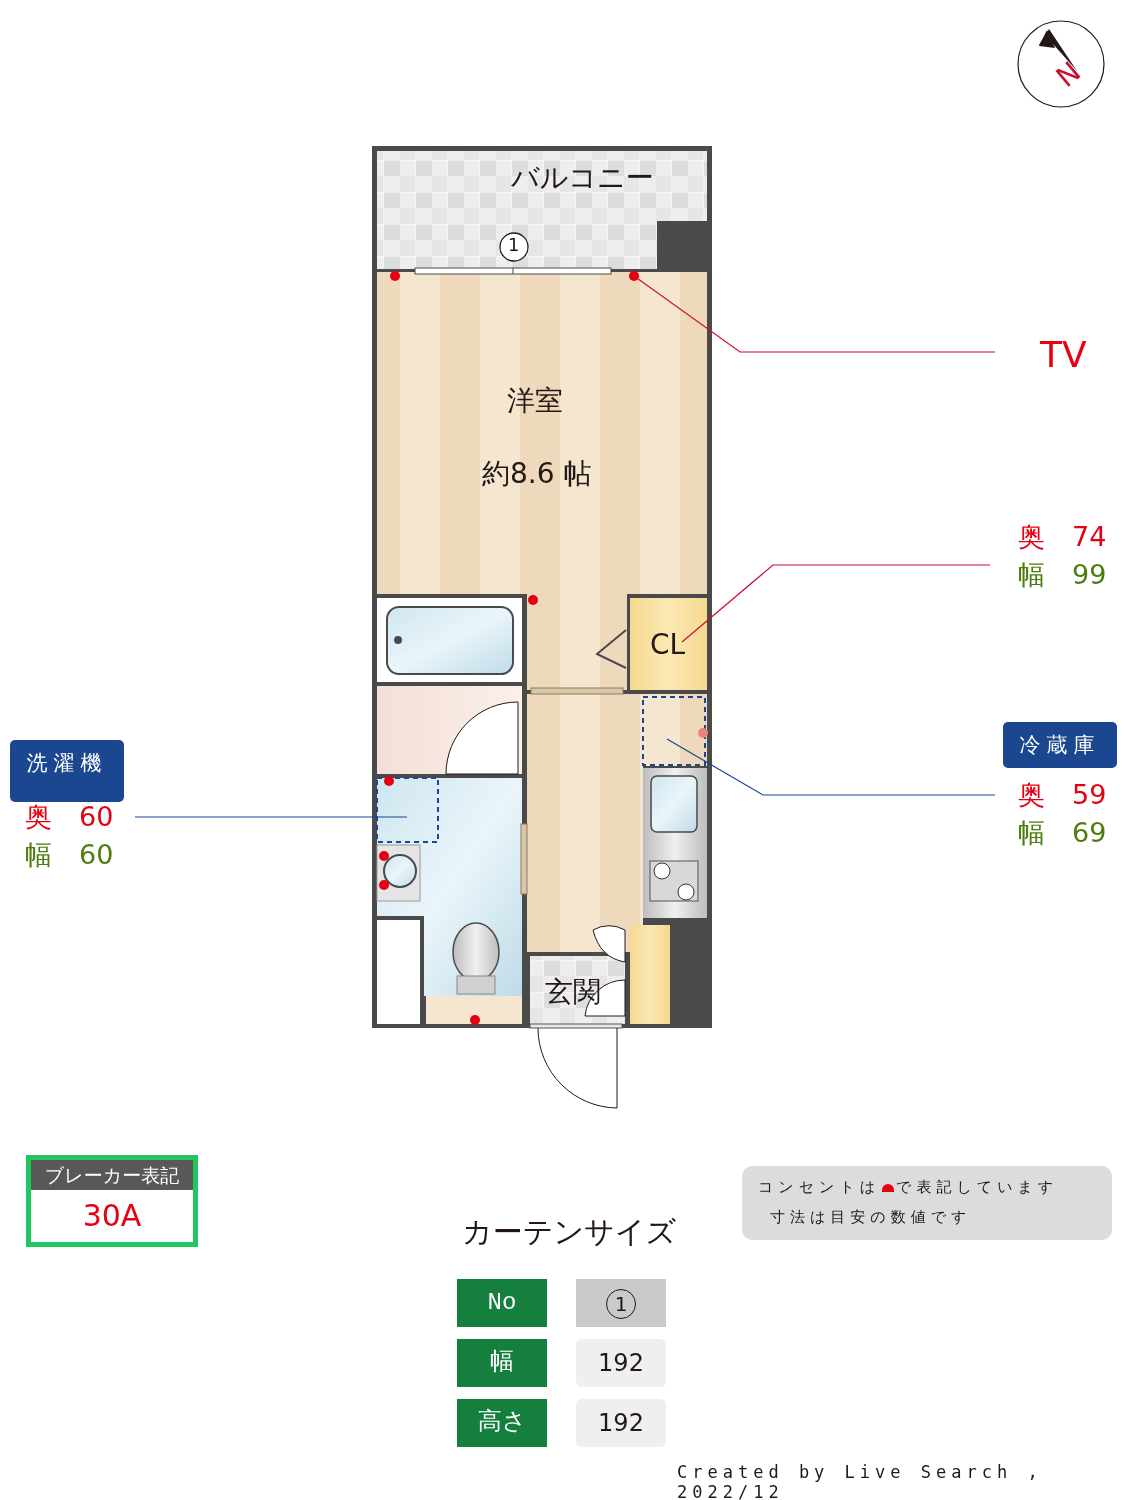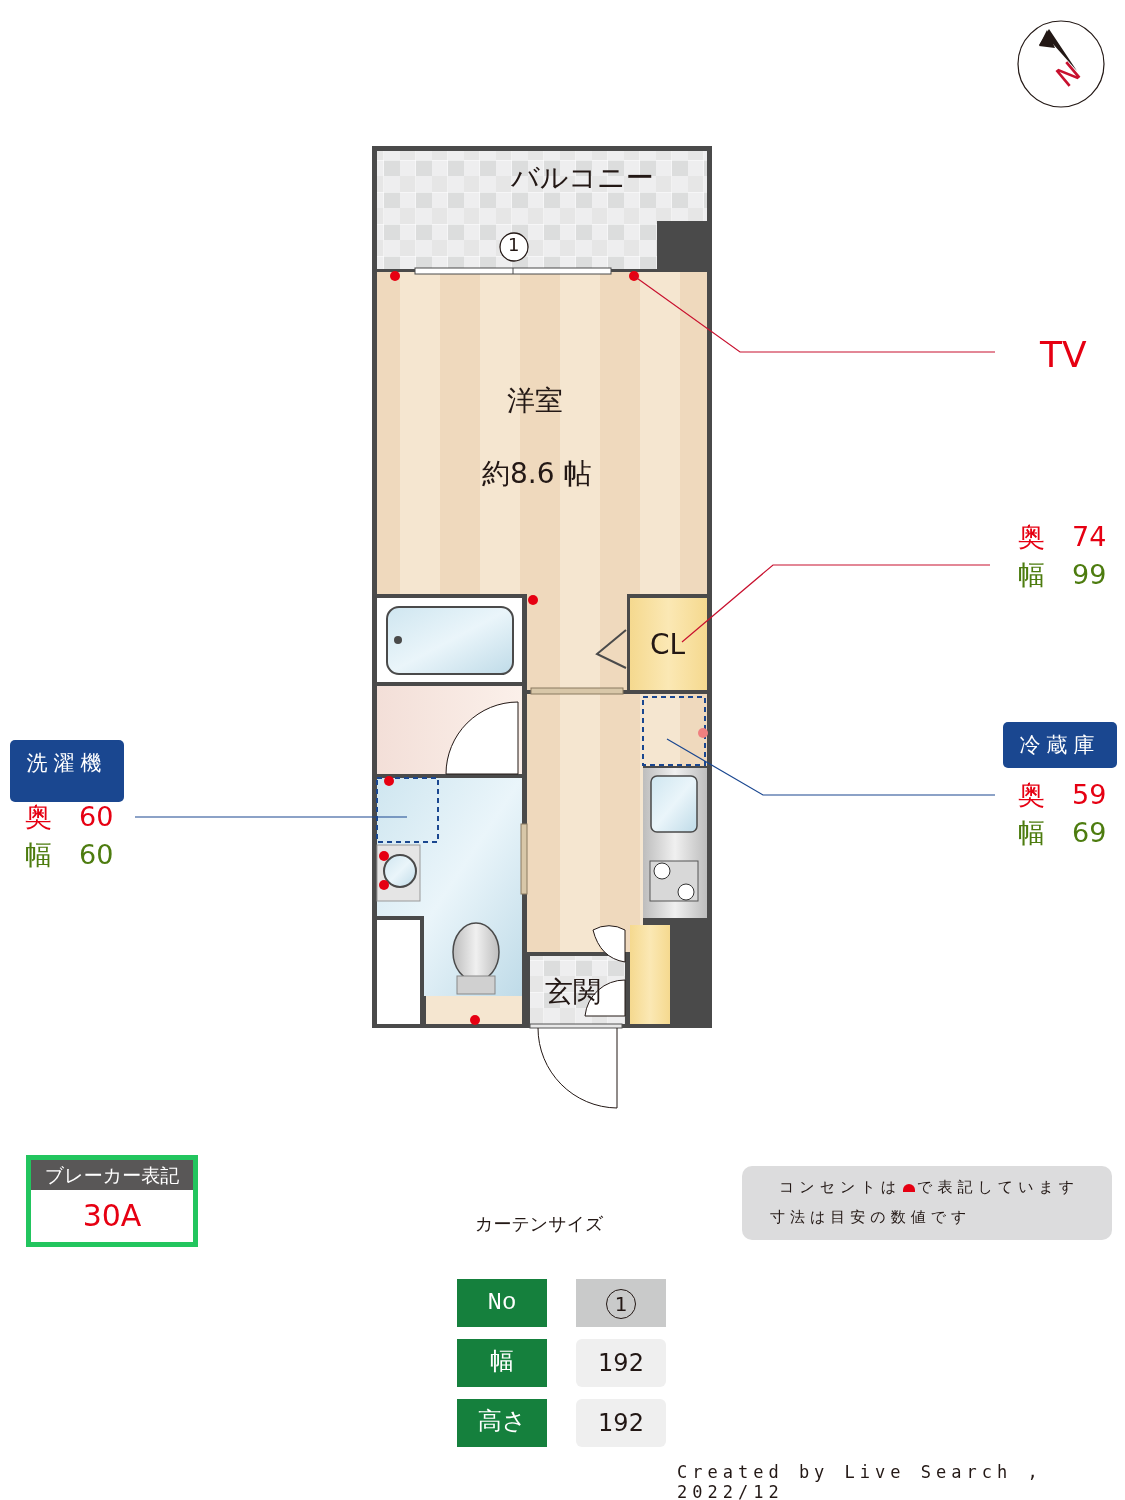--- a/index.html
+++ b/index.html
@@ -11,24 +11,24 @@
   .red{color:#e60012;}
   .blue{color:#4d7c0f;}
   .tag{position:absolute;background:#1a4790;color:#fff;border-radius:5px;font-size:21px;letter-spacing:6px;text-align:center;}
   .dim{position:absolute;font-size:27px;line-height:38px;}
   .dim span{display:inline-block;}
   .dim .k{width:54px;}
   .breaker{position:absolute;left:26px;top:1155px;width:162px;height:82px;border:5px solid #22c55e;background:#fff;}
   .breaker .head{height:30px;background:#595757;color:#fff;font-size:19px;text-align:center;line-height:30px;}
   .breaker .val{height:52px;color:#e60012;font-size:30px;text-align:center;line-height:52px;}
   .note{position:absolute;left:742px;top:1166px;width:370px;height:74px;background:#dcdcdd;border-radius:10px;font-size:15px;letter-spacing:5px;color:#231815;}
-  .note .l1{position:absolute;left:37px;top:12px;text-align:right;}
+  .note .l1{position:absolute;left:16px;top:12px;text-align:right;}
   .note .l2{position:absolute;left:28px;top:42px;}
   .note .dot{display:inline-block;width:12px;height:8px;background:#e60012;border-radius:8px 8px 0 0;margin:0 2px;vertical-align:middle;}
-  .ctitle{position:absolute;left:475px;top:1212px;font-size:18px;}
+  .ctitle{position:absolute;left:462px;top:1212px;font-size:30px;}
   .cell{position:absolute;width:90px;height:48px;text-align:center;line-height:48px;font-size:24px;}
   .cell.h{background:#15803d;color:#fff;font-family:Liberation Mono, monospace;}
   .cell.g{background:#c9caca;}
   .cell.l{background:#efefef;border-radius:6px;}
   .circ{display:inline-block;width:28px;height:28px;border:1.5px solid #231815;border-radius:50%;line-height:28px;font-size:20px;vertical-align:middle;}
   .credit{position:absolute;left:677px;top:1462px;font-size:17px;letter-spacing:5px;font-family:"DejaVu Sans Mono","Liberation Mono",monospace;}
 </style>
 </head>
 <body>
 

